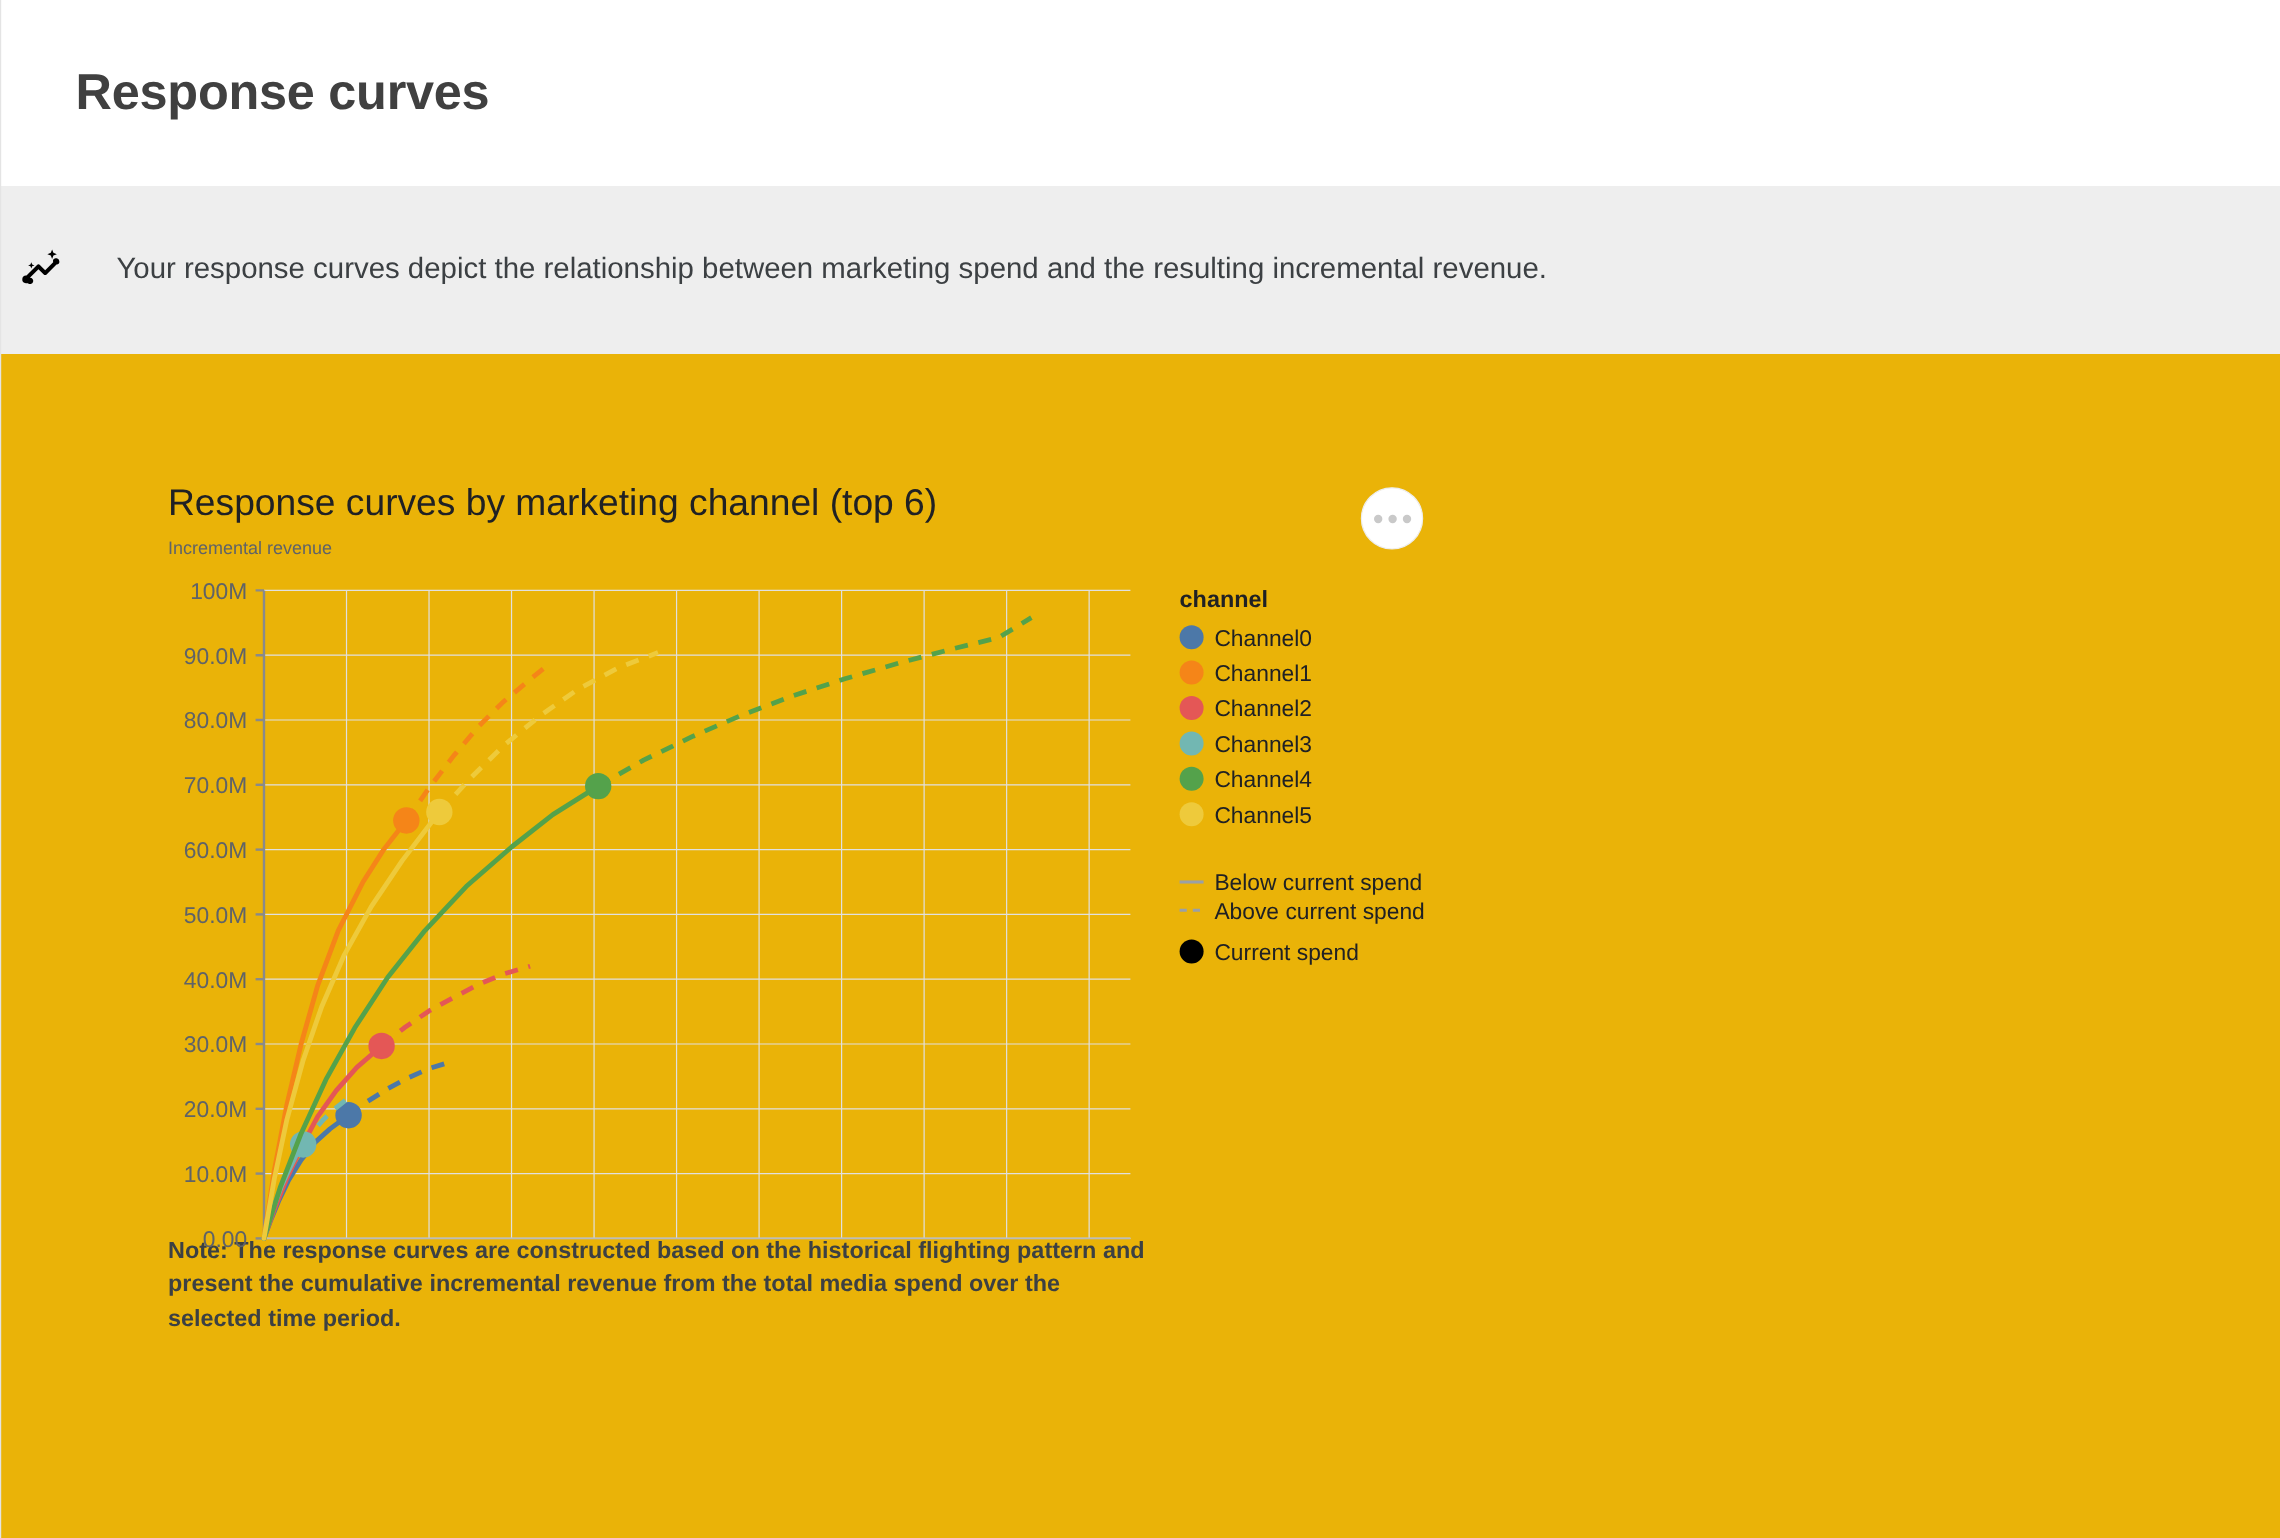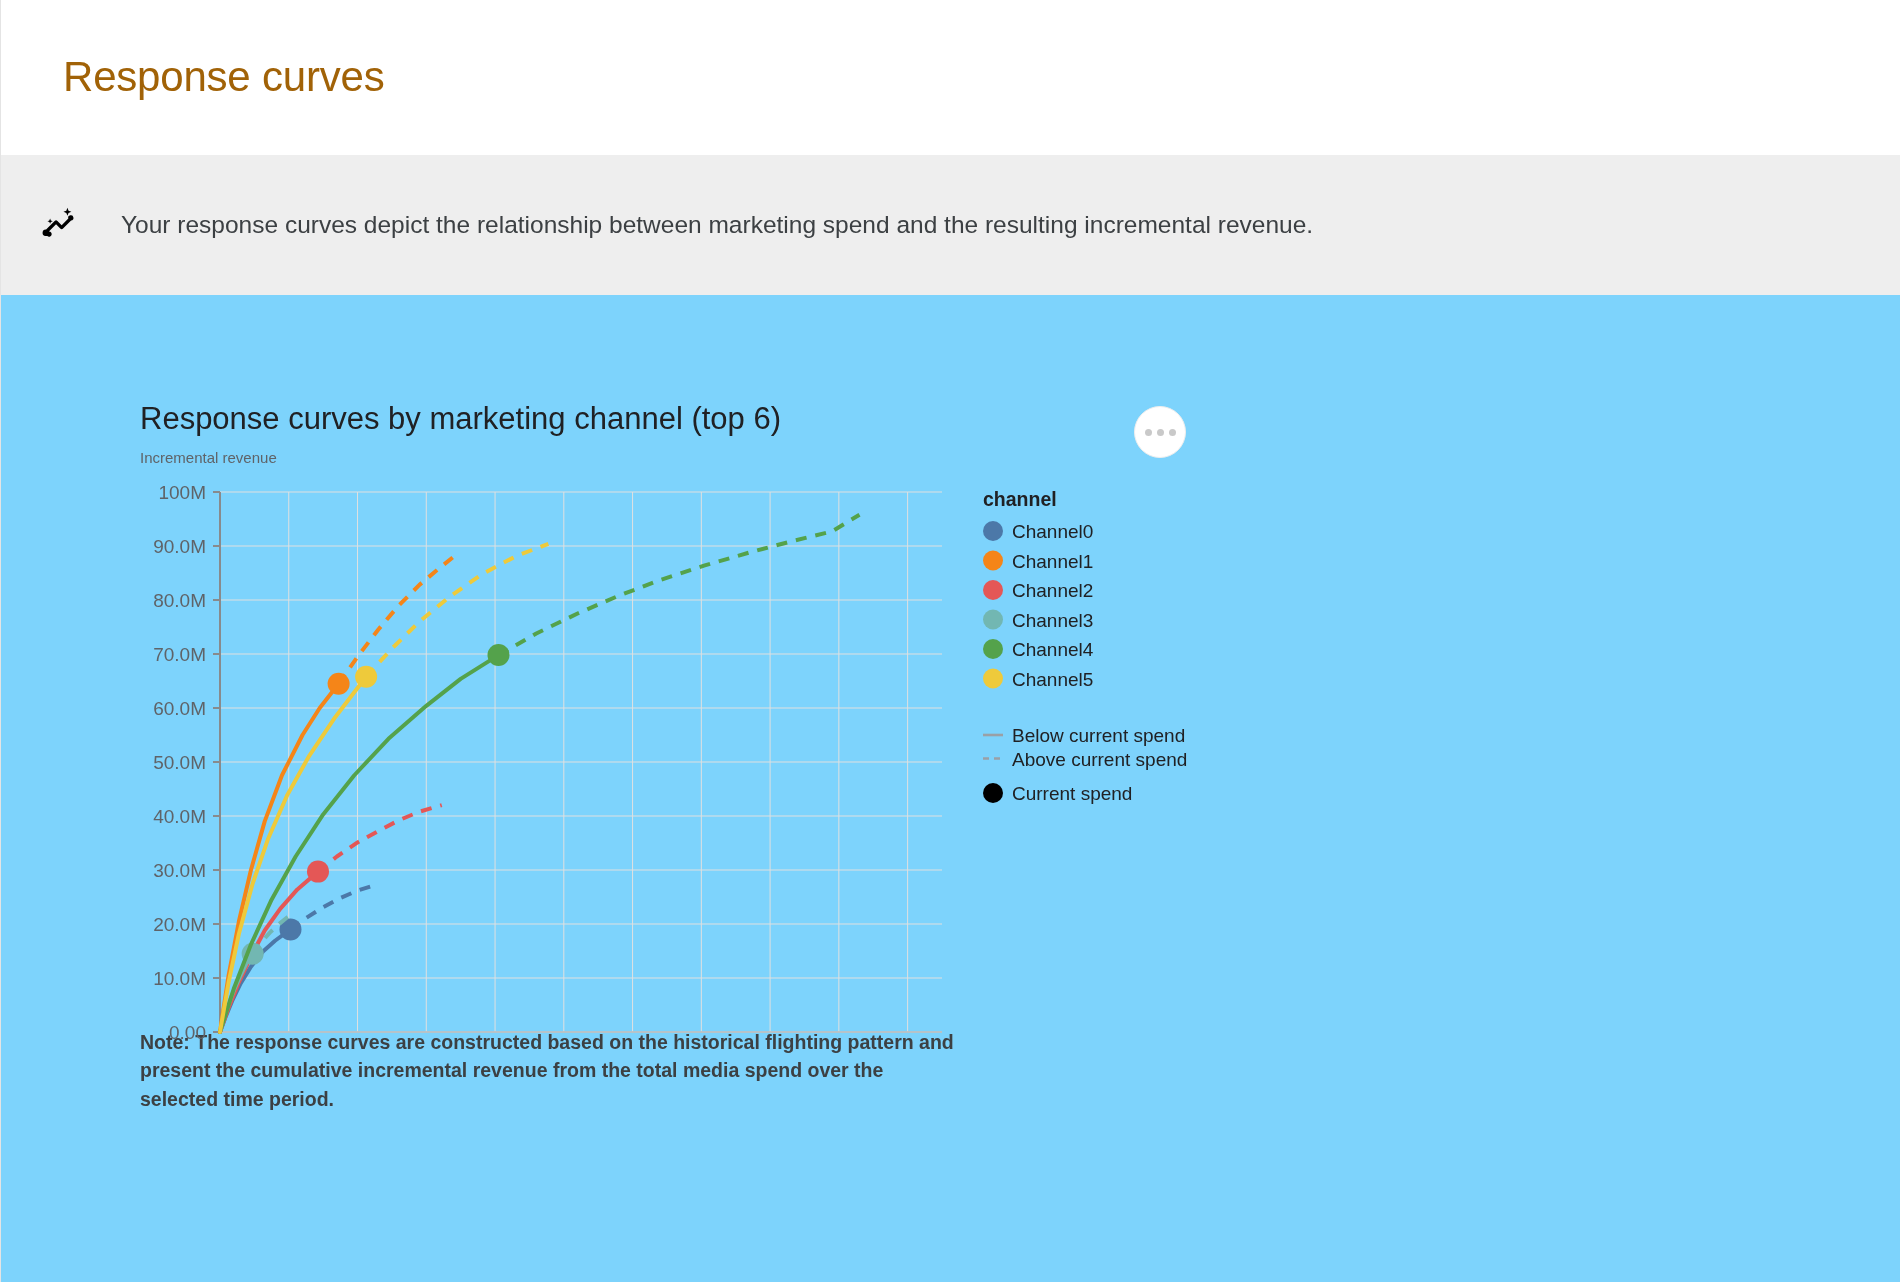--- a/index.html
+++ b/index.html
@@ -21,34 +21,34 @@
     height: 155px;
     box-sizing: border-box;
     border-left: 1px solid #e4e4e4;
     display: flex;
     align-items: center;
     padding-left: 62px;
     background: #ffffff;
   }
   .page-title {
     font-size: 42px;
-    font-weight: 400;
+    font-weight: 700;
     letter-spacing: -0.2px;
-    color: #a16207;
+    color: #404040;
     line-height: 1.1;
     text-align: center;
   }
 
   
   .insight-banner {
     height: 140px;
     background: #eeeeee;
     display: flex;
     align-items: center;
-    padding-left: 40px;
+    padding-left: 16px;
     box-sizing: border-box;
     border-left: 1px solid #e4e4e4;
   }
   .insight-icon {
     width: 42px;
     height: 42px;
     flex: none;
     display: block;
   }
   .insight-text {
@@ -56,21 +56,21 @@
     font-size: 24.5px;
     color: #3c4043;
     line-height: 1.35;
   }
 
   
   .page-body {
     border-left: 1px solid #e4e4e4;
     height: calc(1282px - 295px);
     box-sizing: border-box;
-    background: #7dd3fc;
+    background: #eab308;
     position: relative;
     padding-left: 16px;
   }
   .chart-card {
     position: absolute;
     left: 137px;
     top: 105px;
     width: 1130px;
   }
   .card-head {

